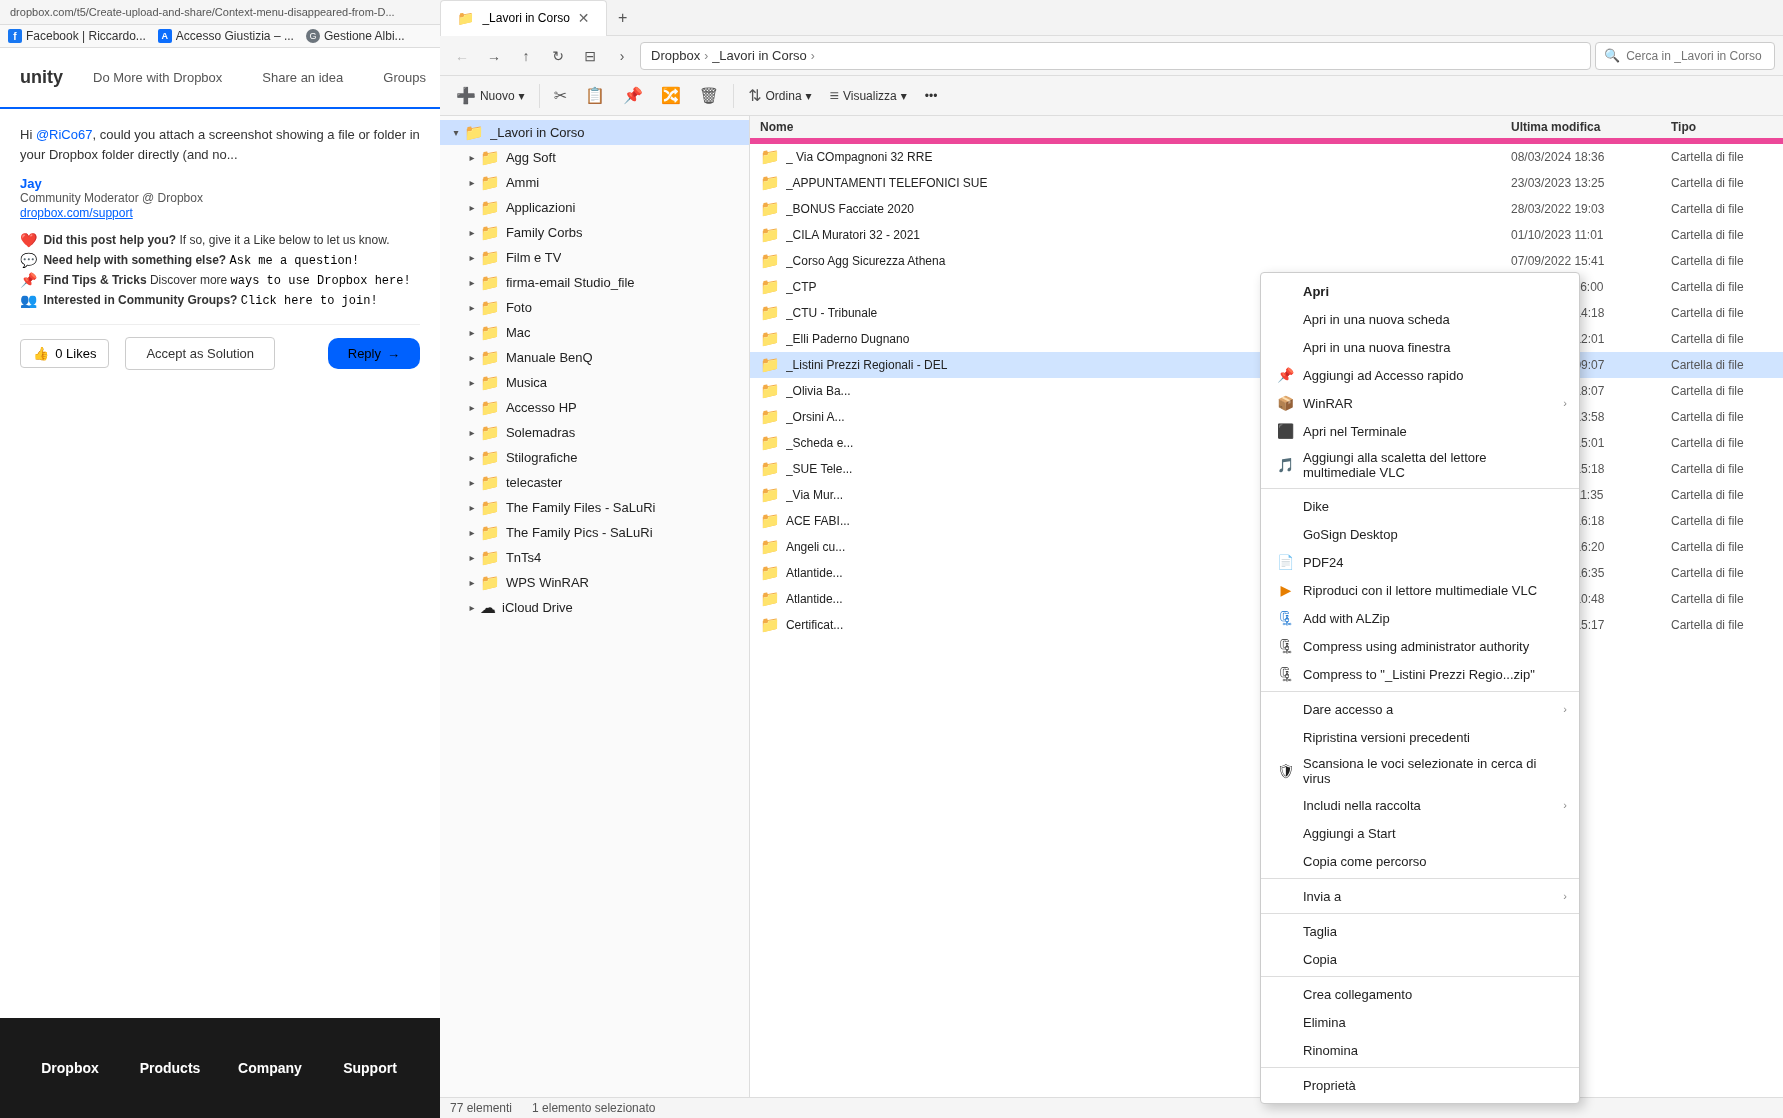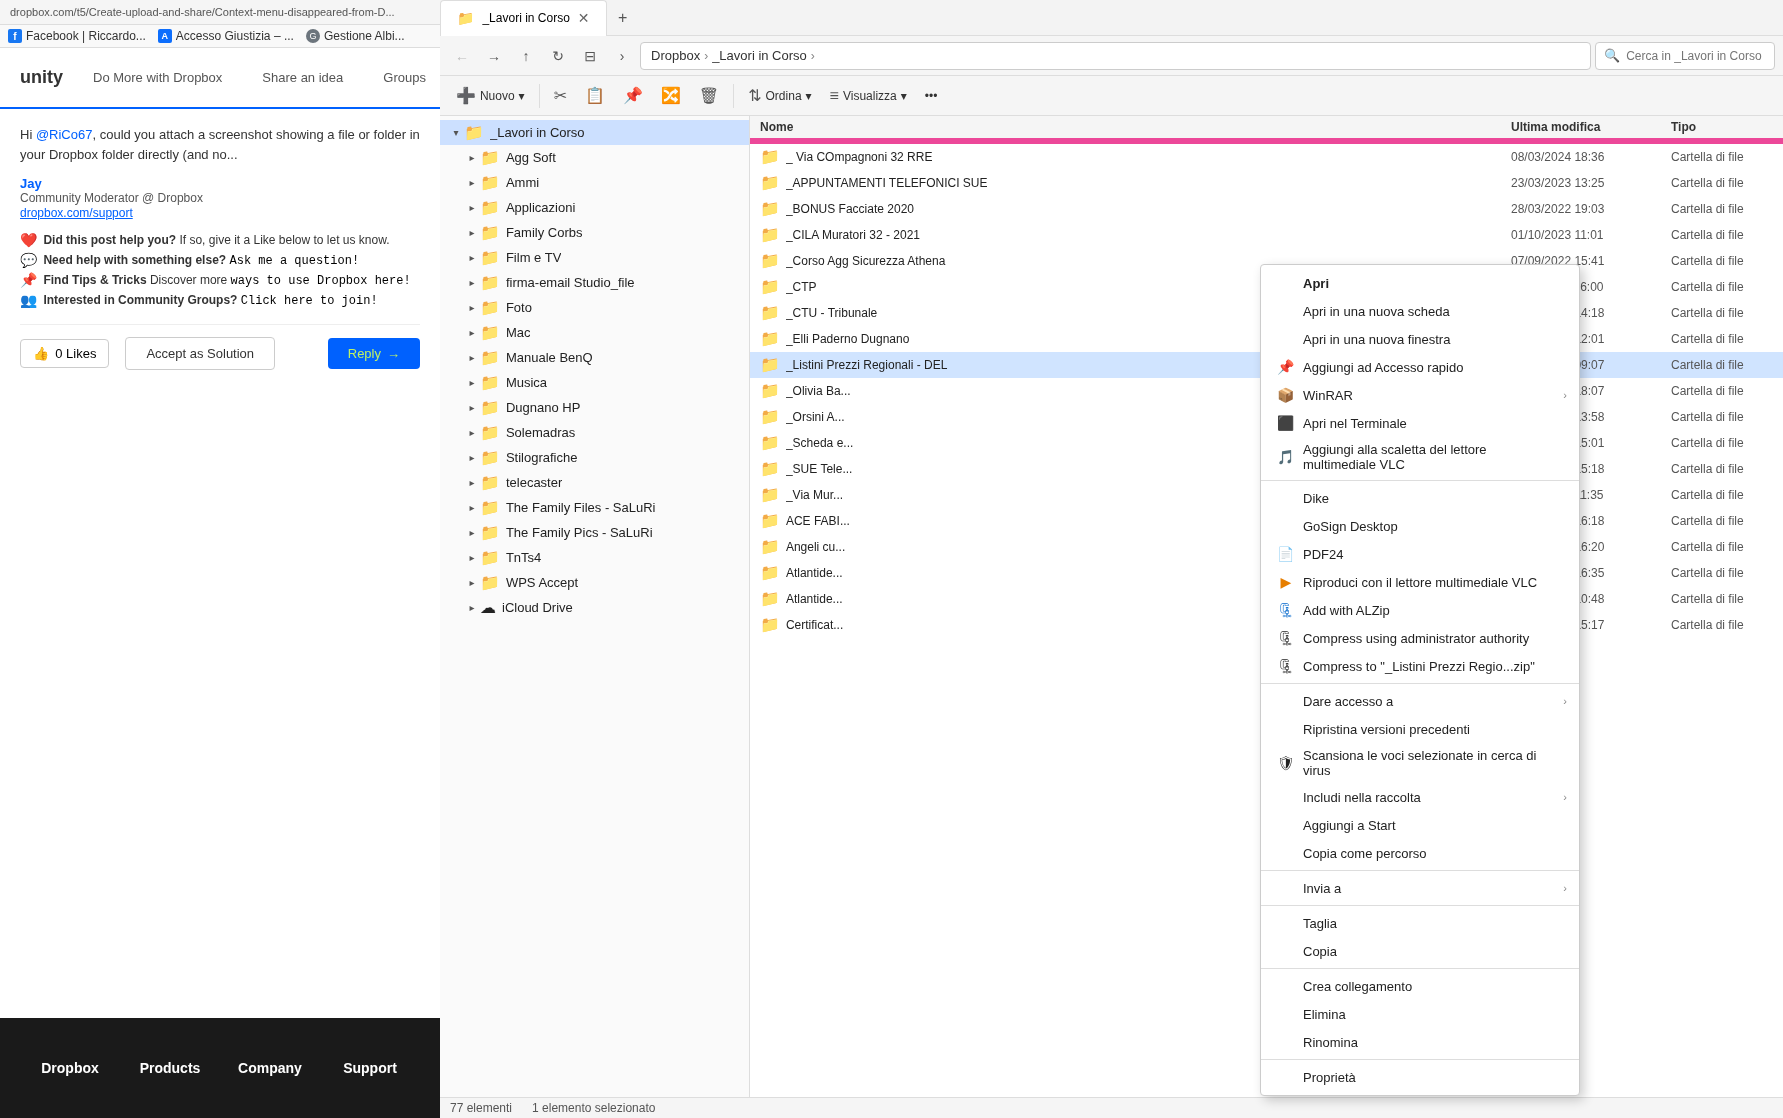--- a/index.html
+++ b/index.html
@@ -47,21 +47,21 @@
     .helpful-section { margin: 12px 0; }
     .helpful-item { font-size: 12px; color: #333; margin: 4px 0; display: flex; align-items: center; gap: 6px; }
     .helpful-icon { font-size: 14px; }
     .helpful-item a { color: #000000; text-decoration: none; font-family: Liberation Mono, monospace; }
     .post-actions {
       display: flex; align-items: center; gap: 16px; margin-top: 16px; padding-top: 12px;
       border-top: 1px solid #eee;
     }
     .like-btn { display: flex; align-items: center; gap: 6px; padding: 6px 12px; border: 1px solid #ccc; border-radius: 4px; background: #fff; cursor: pointer; font-size: 13px; }
     .accept-btn { padding: 8px 20px; border: 1px solid #ccc; border-radius: 4px; background: #fff; cursor: pointer; font-size: 13px; color: #333; }
-    .reply-btn { padding: 8px 20px; background: #0061fe; color: #bef264; border: none; border-radius: 4px; cursor: pointer; font-size: 13px; display: flex; align-items: center; gap: 6px; margin-left: auto; }
+    .reply-btn { padding: 8px 20px; background: #0061fe; color: #000000; border: none; border-radius: 10px; cursor: pointer; font-size: 13px; display: flex; align-items: center; gap: 6px; margin-left: auto; }
 
     
     .community-footer {
       position: absolute; bottom: 0; left: 0; width: 440px; height: 100px;
       background: #1a1a1a; display: flex; align-items: center; padding: 20px;
     }
     .footer-section { flex: 1; text-align: center; }
     .footer-title { color: #fff; font-weight: 600; font-size: 14px; }
 
     
@@ -160,21 +160,21 @@
     .file-type { width: 120px; color: #555; padding-left: 8px; }
 
     
     .status-bar {
       display: flex; align-items: center; gap: 20px; background: #f5f5f5;
       border-top: 1px solid #ddd; padding: 3px 10px; font-size: 12px; color: #555;
     }
 
     
     .context-menu {
-      position: absolute; top: 264px; left: 820px; width: 320px;
+      position: absolute; top: 272px; left: 820px; width: 320px;
       background: #fff; border: 1px solid #ccc; box-shadow: 4px 4px 12px rgba(0,0,0,0.2);
       border-radius: 4px; z-index: 1000; font-size: 13px; padding: 4px 0;
     }
     .ctx-item {
       display: flex; align-items: center; padding: 5px 16px; cursor: pointer; color: #222;
       gap: 8px; position: relative;
     }
     .ctx-item.bold { font-weight: 700; }
     .ctx-item .ctx-icon { width: 18px; height: 18px; display: flex; align-items: center; justify-content: center; font-size: 14px; flex-shrink: 0; }
     .ctx-sep { height: 1px; background: #ddd; margin: 3px 0; }
@@ -403,21 +403,21 @@
           <span class="tree-label">Manuale BenQ</span>
         </div>
         <div class="tree-item" style="padding-left: 24px;">
           <span class="tree-expand">▸</span>
           <span class="tree-folder-icon">📁</span>
           <span class="tree-label">Musica</span>
         </div>
         <div class="tree-item" style="padding-left: 24px;">
           <span class="tree-expand">▸</span>
           <span class="tree-folder-icon">📁</span>
-          <span class="tree-label">Dugnano HP</span>
+          <span class="tree-label">Accesso HP</span>
         </div>
         <div class="tree-item" style="padding-left: 24px;">
           <span class="tree-expand">▸</span>
           <span class="tree-folder-icon">📁</span>
           <span class="tree-label">Solemadras</span>
         </div>
         <div class="tree-item" style="padding-left: 24px;">
           <span class="tree-expand">▸</span>
           <span class="tree-folder-icon">📁</span>
           <span class="tree-label">Stilografiche</span>
@@ -438,21 +438,21 @@
           <span class="tree-label">The Family Pics - SaLuRi</span>
         </div>
         <div class="tree-item" style="padding-left: 24px;">
           <span class="tree-expand">▸</span>
           <span class="tree-folder-icon">📁</span>
           <span class="tree-label">TnTs4</span>
         </div>
         <div class="tree-item" style="padding-left: 24px;">
           <span class="tree-expand">▸</span>
           <span class="tree-folder-icon">📁</span>
-          <span class="tree-label">WPS Accept</span>
+          <span class="tree-label">WPS WinRAR</span>
         </div>
         <div class="tree-item" style="padding-left: 24px;">
           <span class="tree-expand">▸</span>
           <span class="tree-folder-icon">☁</span>
           <span class="tree-label">iCloud Drive</span>
         </div>
       </div>
 
     <div class="file-list-panel">
       <div class="file-list-header">

